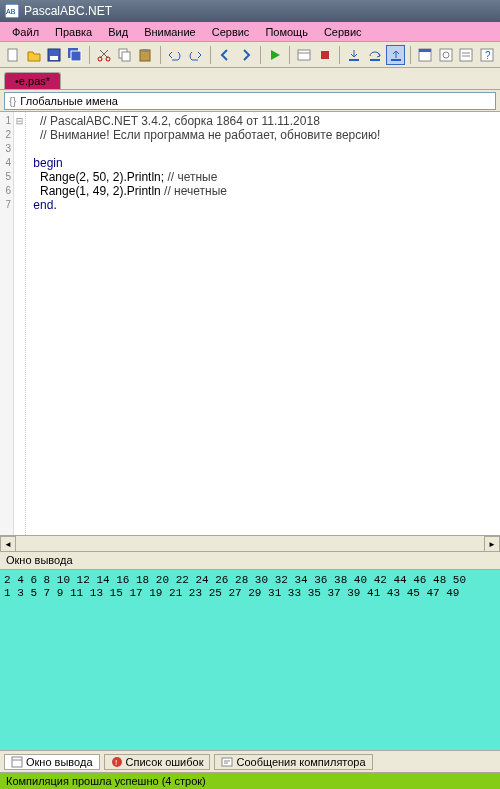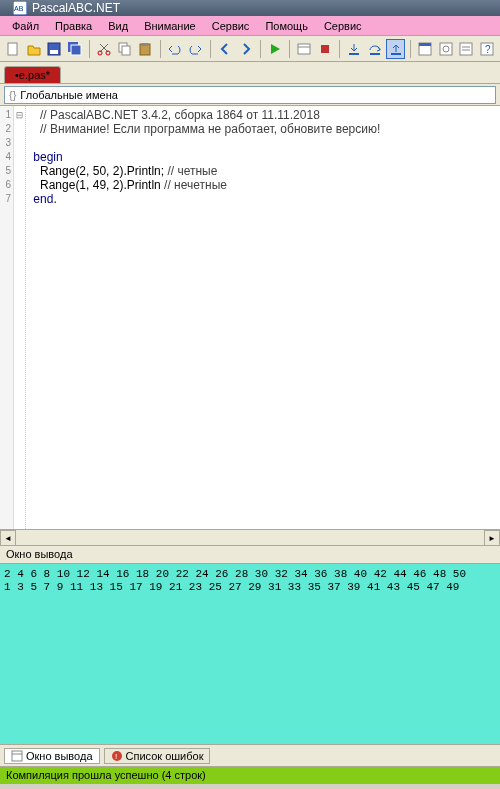--- a/index.html
+++ b/index.html
@@ -1,26 +1,26 @@
 <!DOCTYPE html>
 <html><head>
 <meta charset="utf-8">
 <style>
 * { margin:0; padding:0; box-sizing:border-box; font-family:Tahoma,Arial,sans-serif; }
 body { background:#d4d0c8; width:500px; height:789px; overflow:hidden; font-size:11px; }
-.titlebar { height:16px; background:linear-gradient(#6b7a8f,#4a5a70); color:#fff; display:flex; align-items:center; padding:0 12px; font-size:12px; }
+.titlebar { height:22px; background:linear-gradient(#6b7a8f,#4a5a70); color:#fff; display:flex; align-items:center; padding:0 4px; font-size:12px; }
 .titlebar .icon { width:16px; height:16px; margin-right:4px; display:inline-flex; align-items:center; justify-content:center; }
 .menubar { height:20px; background:#f9a8d4; display:flex; align-items:center; padding:0 4px; border-bottom:1px solid #aca899; }
 .menubar span { padding:2px 8px; cursor:default; }
 .toolbar { height:26px; background:#ece9d8; display:flex; align-items:center; padding:2px 4px; border-bottom:1px solid #aca899; gap:2px; }
 .tbtn { width:20px; height:20px; display:inline-flex; align-items:center; justify-content:center; cursor:pointer; }
 .tbtn.active { background:#c1d2ee; border:1px solid #316ac5; }
 .sep { width:1px; height:18px; background:#aca899; margin:0 3px; }
 .tabs { height:22px; background:#ece9d8; display:flex; align-items:flex-end; padding:0 4px; border-bottom:1px solid #aca899; }
-.tab { background:#b91c1c; border:1px solid #aca899; border-bottom:none; padding:2px 10px; font-size:11px; border-radius:3px 3px 0 0; }
+.tab { background:#be185d; border:1px solid #aca899; border-bottom:none; padding:2px 10px; font-size:11px; border-radius:3px 3px 0 0; }
 .dropdown { height:22px; background:#ece9d8; display:flex; align-items:center; padding:2px 4px; border-bottom:1px solid #aca899; }
 .dropdown-box { background:#fff; border:1px solid #7f9db9; width:100%; height:18px; display:flex; align-items:center; padding:0 4px; font-size:11px; }
 .editor-area { height:440px; background:#fff; display:flex; border-bottom:1px solid #aca899; position:relative; }
 .gutter { width:14px; background:#f5f5f5; border-right:1px solid #ddd; font-size:10px; color:#888; text-align:right; padding:2px 2px 0 0; line-height:14px; font-family:'Courier New',monospace; }
 .fold-col { width:12px; background:#fff; border-right:1px dotted #ccc; font-size:9px; color:#888; text-align:center; padding:2px 0 0 0; line-height:14px; font-family:'Courier New',monospace; }
 .code { flex:1; padding:2px 4px; font-family:'Courier New',monospace; font-size:12px; line-height:14px; white-space:pre; overflow:hidden; }
 .c-comment { color:#404040; }
 .c-keyword { color:#000080; font-weight:normal; }
 .scroll-h { position:absolute; bottom:0; left:0; right:0; height:16px; background:#ece9d8; border-top:1px solid #aca899; display:flex; }
 .scroll-h .arrow { width:16px; height:16px; background:#ece9d8; border:1px solid #aca899; display:inline-flex; align-items:center; justify-content:center; font-size:8px; }
@@ -238,15 +238,24 @@
   </div>
   <div class="btab">
     <span>
         <svg width="12" height="12">
           <circle cx="6" cy="6" r="5" fill="#d04030"></circle>
           <text x="4" y="9" font-size="8" fill="#fff">!</text>
         </svg>
       </span>
     <span>Список ошибок</span>
   </div>
+  <div class="btab">
+    <span>
+        <svg width="12" height="12">
+          <rect x="1" y="2" width="10" height="8" fill="#fff" stroke="#888"></rect>
+          <path d="M3 5h6M3 7h4" stroke="#888"></path>
+        </svg>
+      </span>
+    <span>Сообщения компилятора</span>
+  </div>
 </div>
 
 <div class="status">Компиляция прошла успешно (4 строк)</div>
 
 </body></html>

